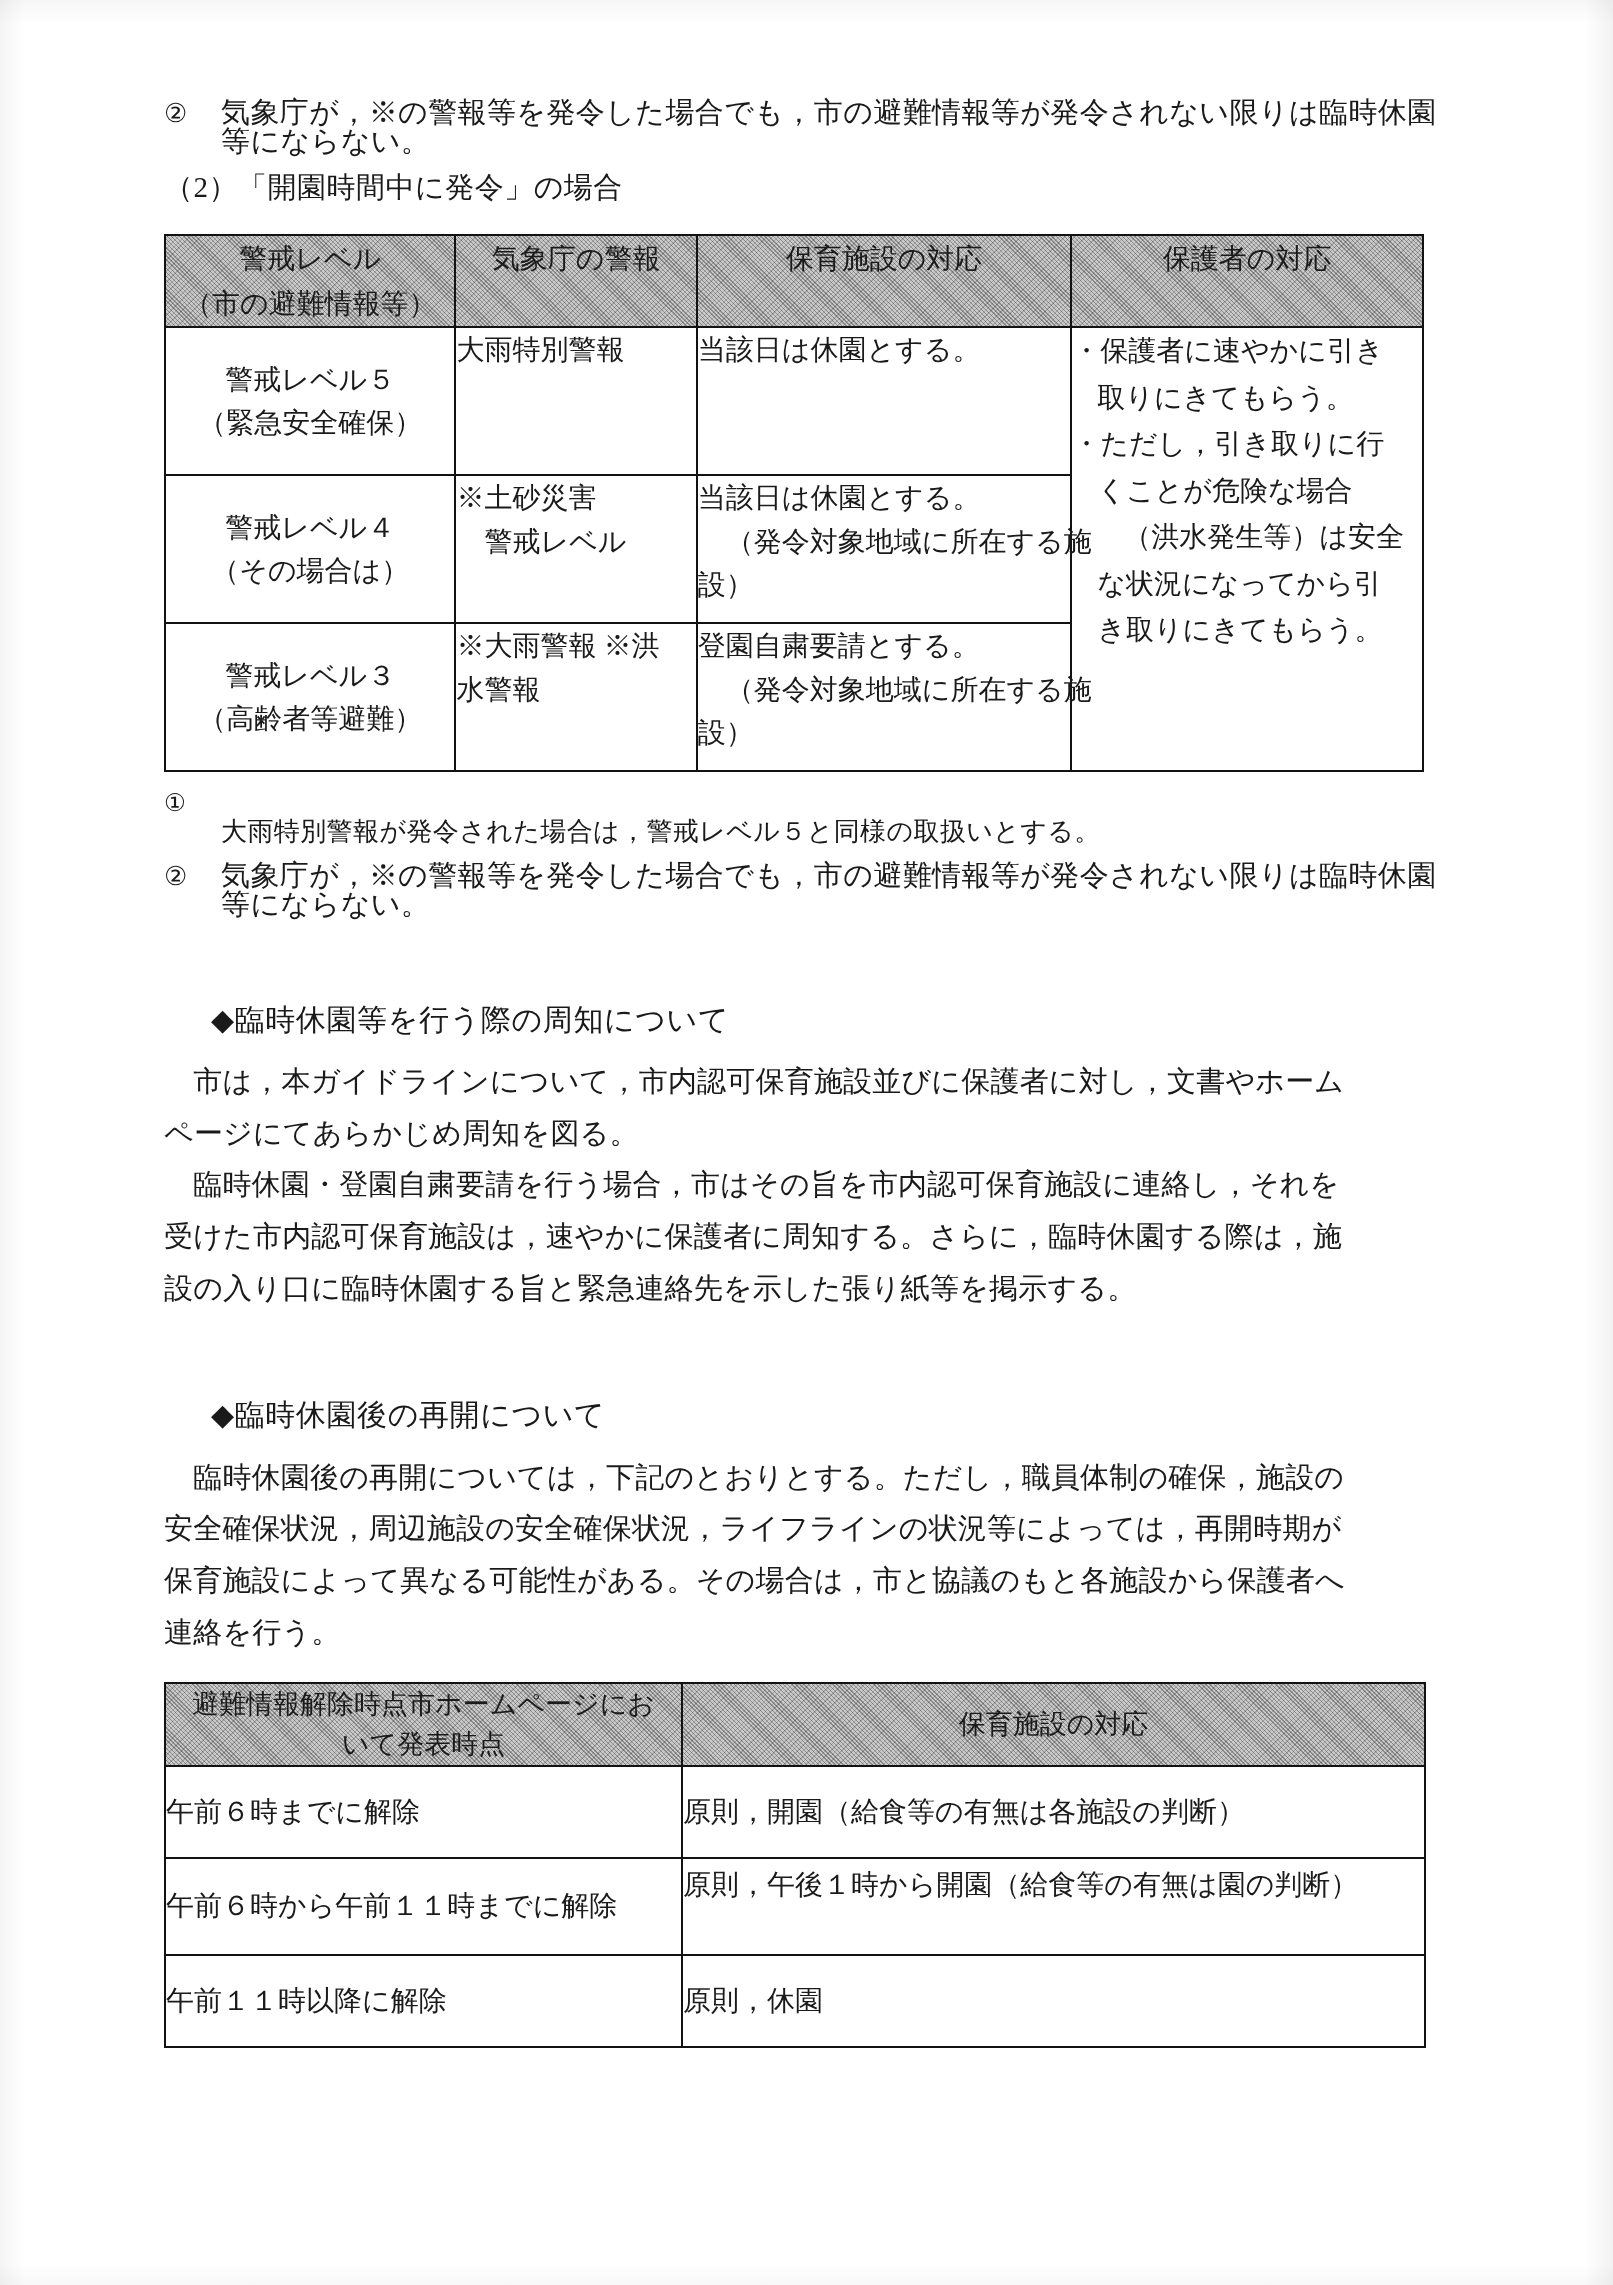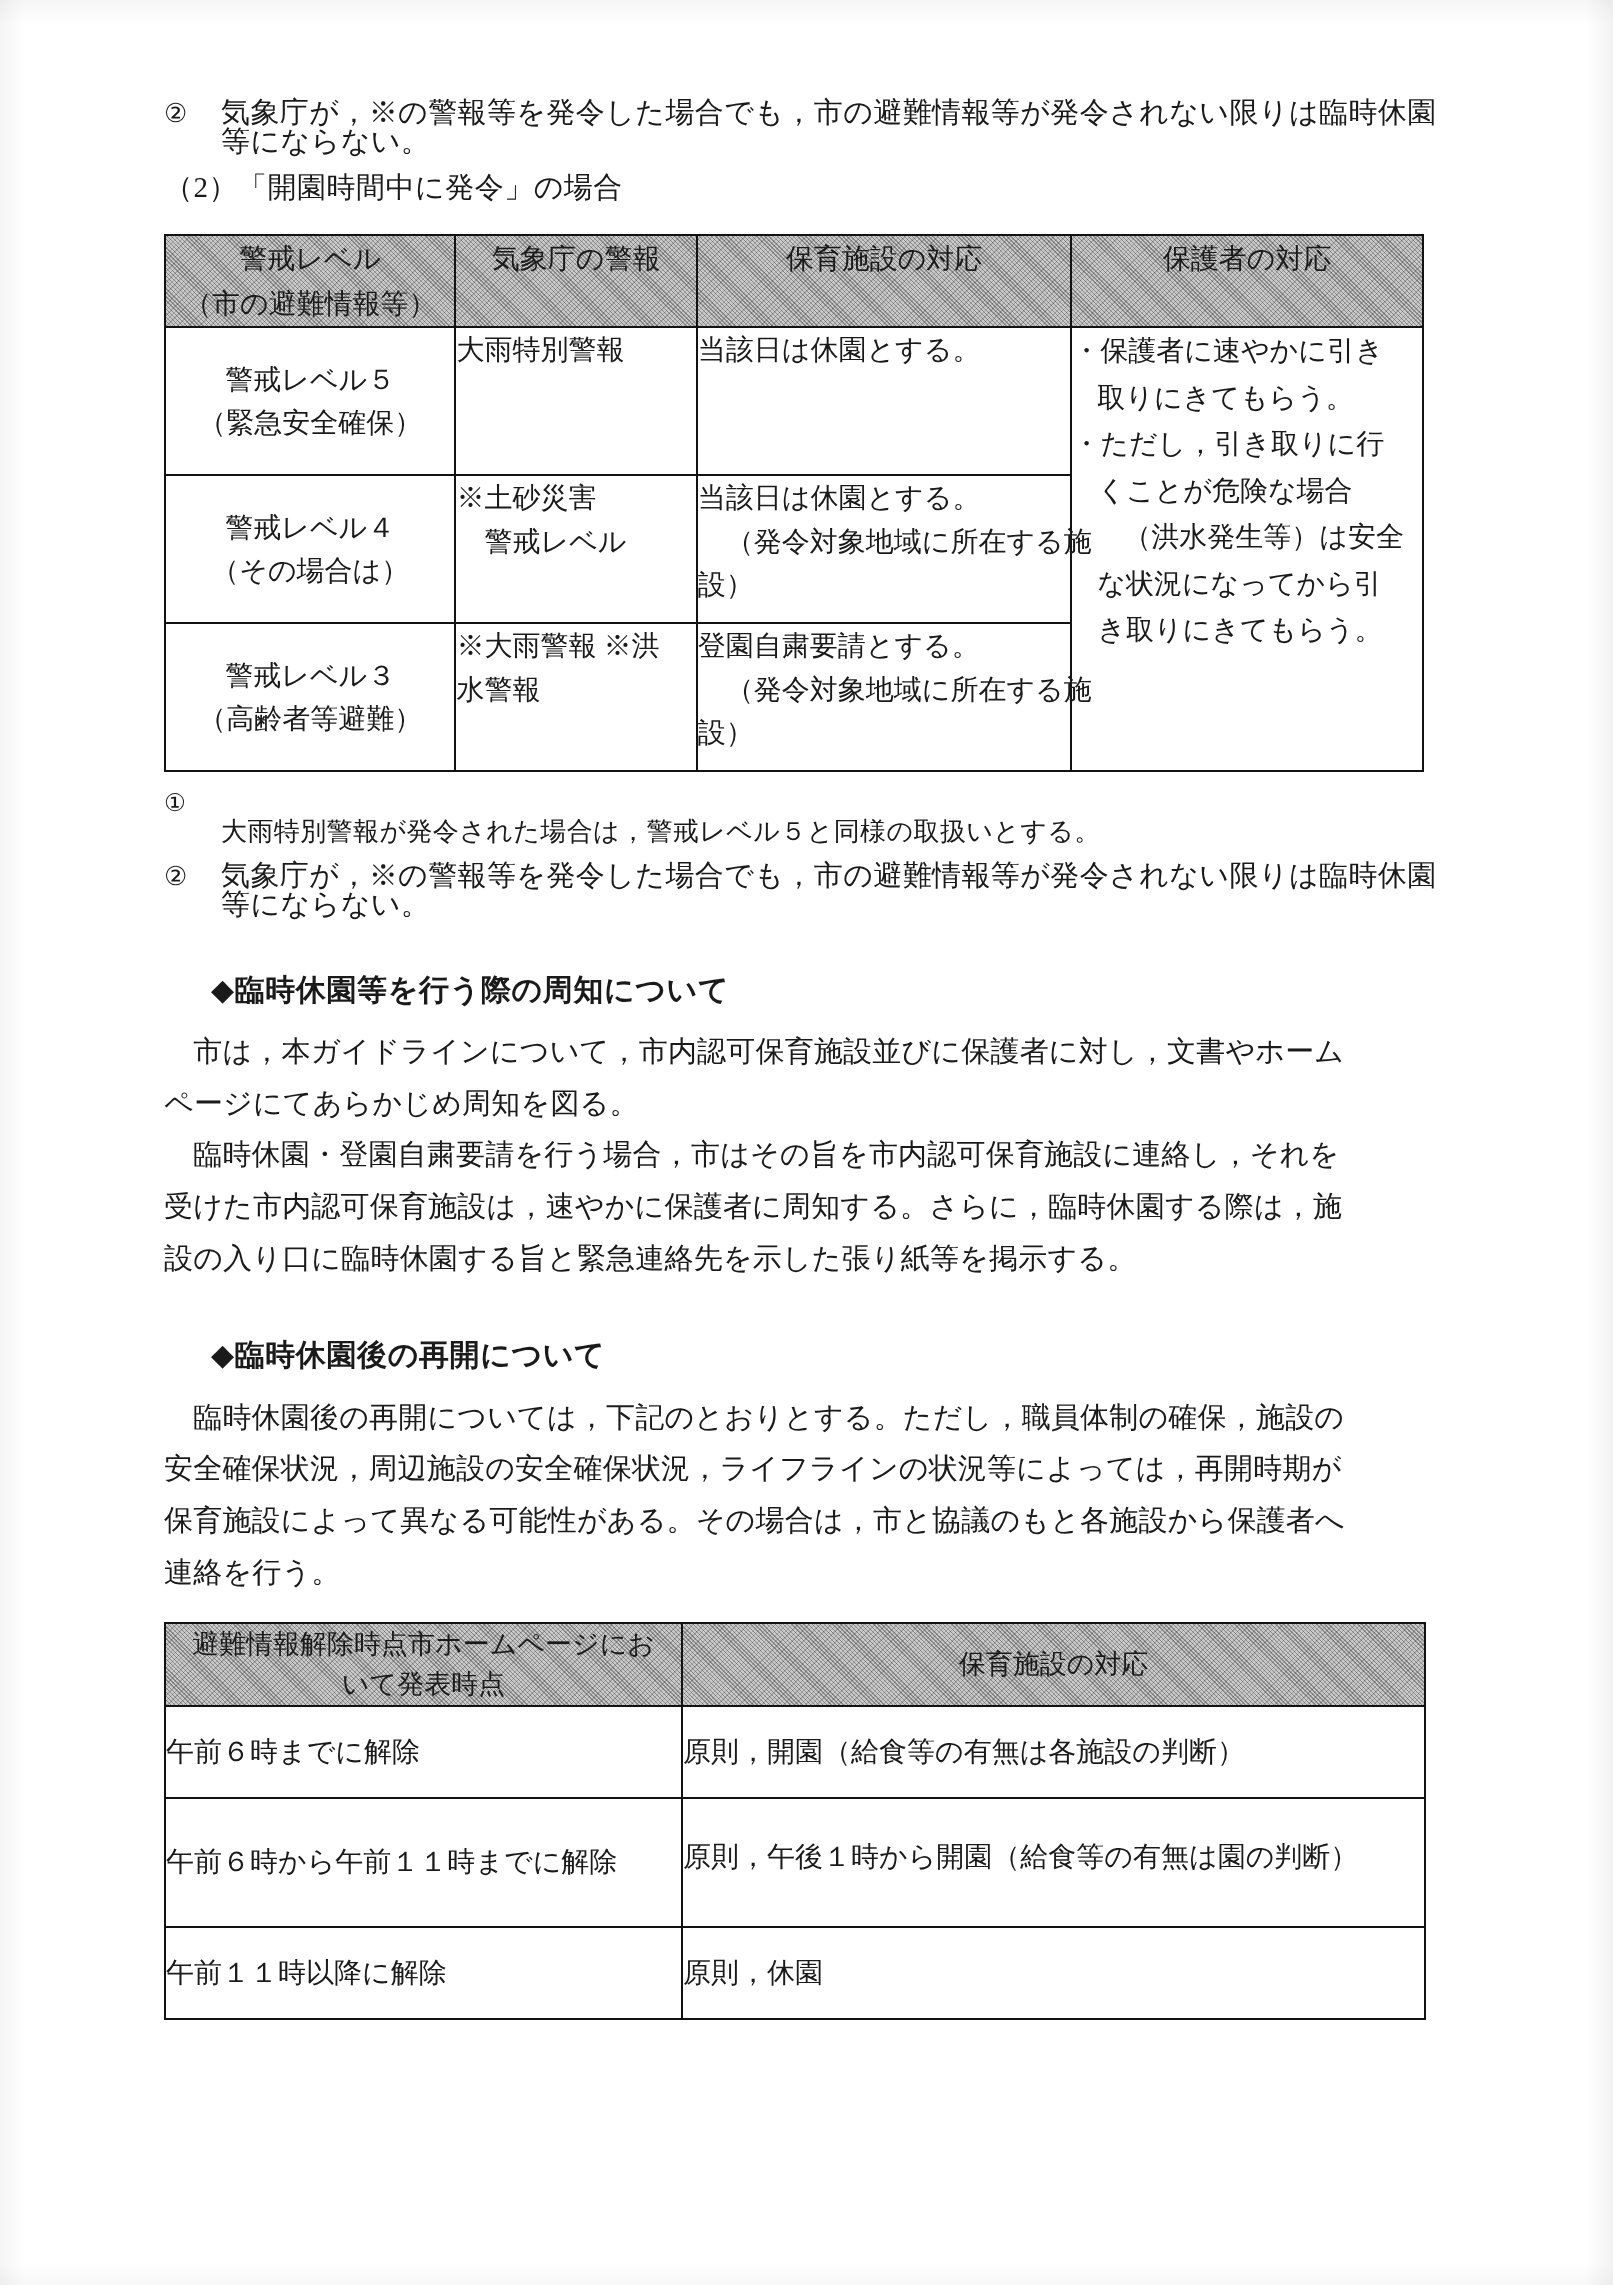--- a/index.html
+++ b/index.html
@@ -110,24 +110,24 @@
     padding: 13.7px 9.8px 13.7px 15.6px;
     vertical-align: middle;
   }
   .guard-item { display: block; text-indent: 0; }
   .guard-item .cont { display: block; padding-left: 25px; }
   .guard-item .cont.ind { padding-left: 51px; }
 
   
   .sec-head {
     font-size: 30px;
-    font-weight: bold;
+    font-weight: normal;
     letter-spacing: 0.6px;
     padding-left: 47px;
-    margin-top: 51px;
+    margin-top: 81px;
     margin-bottom: 15.6px;
   }
   .para {
     font-size: 29px;
     line-height: 1.78;
     letter-spacing: 0.2px;
     text-align: justify;
   }
   .para .l { display: block; white-space: pre; }
 
@@ -312,21 +312,21 @@
           <td class="hdr2">
             <span style="display:block">保育施設の対応</span>
           </td>
         </tr>
         <tr>
           <td class="cell2">午前６時までに解除</td>
           <td class="cell2">原則，開園（給食等の有無は各施設の判断）</td>
         </tr>
         <tr>
           <td class="cell2">午前６時から午前１１時までに解除</td>
-          <td class="cell2" style="vertical-align:top;padding-top:37px">原則，午後１時から開園（給食等の有無は園の判断）</td>
+          <td class="cell2" style="vertical-align:top;padding-top:5px">原則，午後１時から開園（給食等の有無は園の判断）</td>
         </tr>
         <tr>
           <td class="cell2">午前１１時以降に解除</td>
           <td class="cell2">原則，休園</td>
         </tr>
       </tbody>
     </table>
 
   </div>
 </div>

